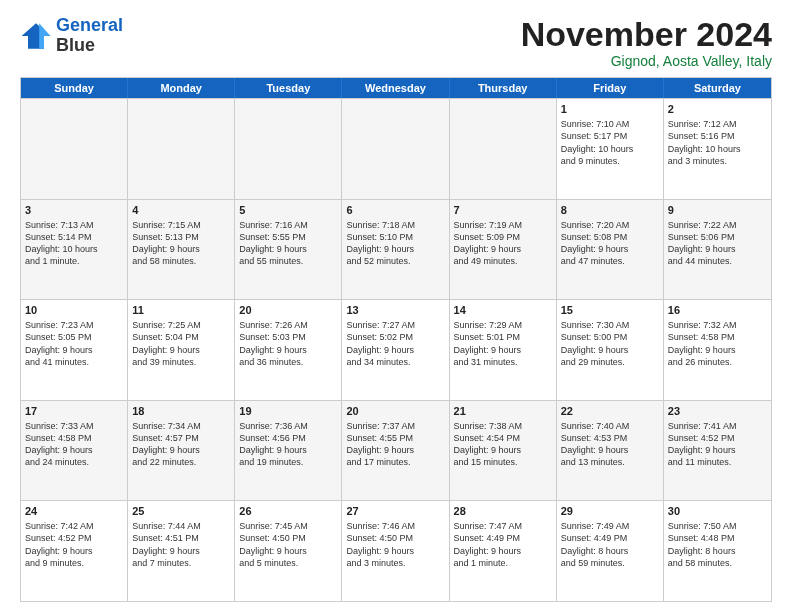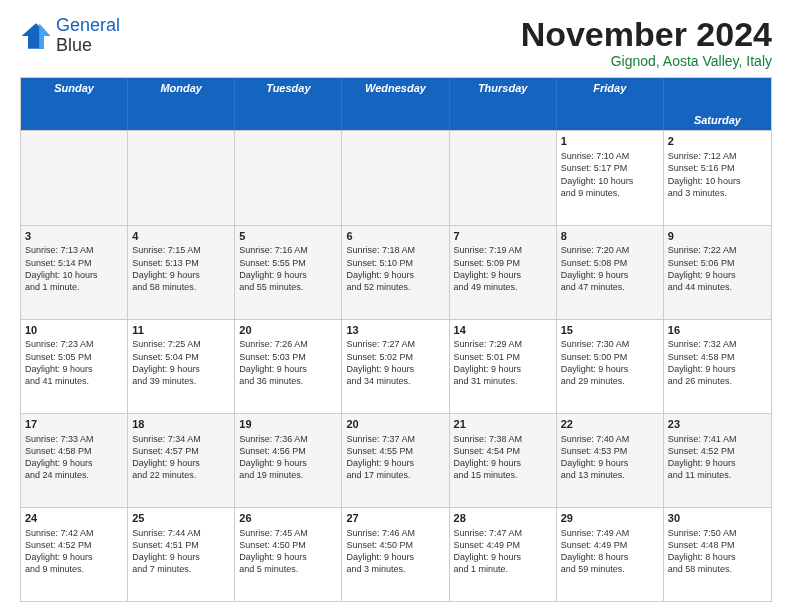--- a/index.html
+++ b/index.html
@@ -23,21 +23,21 @@
       align-items: flex-start;
       margin-bottom: 8px;
     }
     .logo {
       display: flex;
       align-items: center;
       gap: 4px;
     }
     .logo-text {
       font-size: 18px;
-      font-weight: normal;
+      font-weight: bold;
       color: #333;
       line-height: 1.1;
     }
     .logo-text span { color: #1565c0; }
     .logo-icon {
       width: 32px;
       height: 32px;
     }
     .title-block {
       text-align: right;
@@ -56,31 +56,30 @@
     .calendar {
       flex: 1;
       display: flex;
       flex-direction: column;
       border: 1px solid #ccc;
     }
     .cal-header {
       display: grid;
       grid-template-columns: repeat(7, 1fr);
       background: #1565c0;
-      font-style: italic;
     }
     .cal-header-cell {
       color: #fff;
       font-size: 11px;
       font-weight: bold;
       padding: 4px 4px;
       text-align: center;
       border-right: 1px solid #2176d2;
     }
-    .cal-header-cell:last-child { border-right: none; margin-top: 32px; }
+    .cal-header-cell:last-child { border-right: none; }
     .cal-body {
       flex: 1;
       display: flex;
       flex-direction: column;
     }
     .cal-row {
       display: grid;
       grid-template-columns: repeat(7, 1fr);
       flex: 1;
       border-top: 1px solid #ccc;

